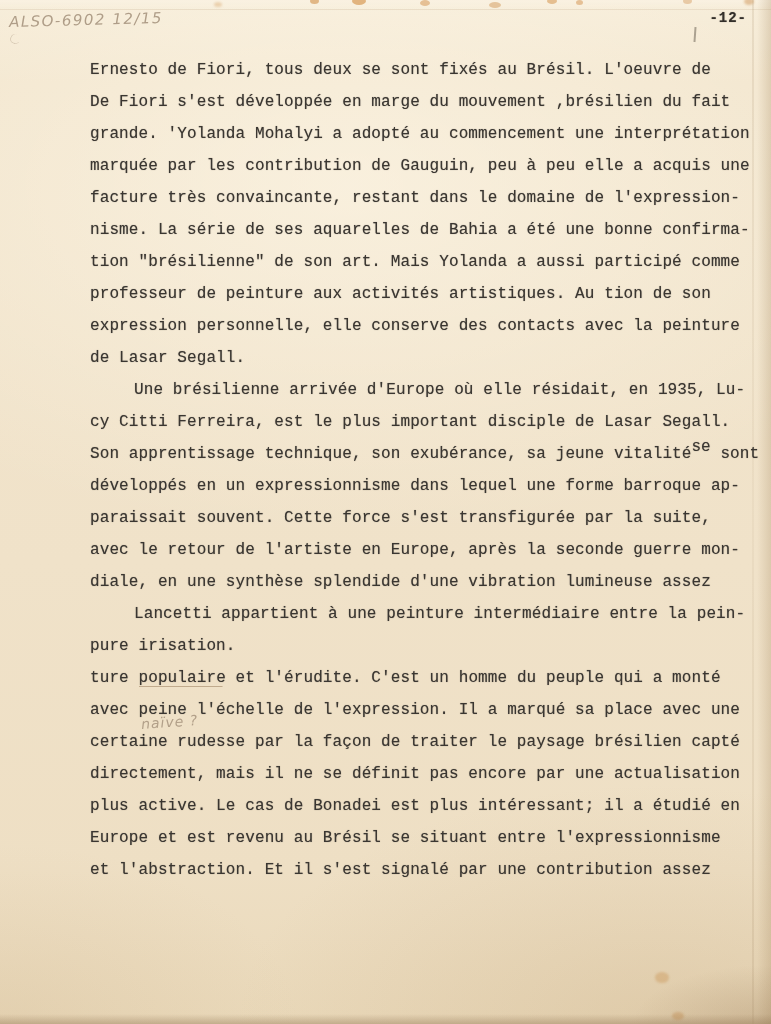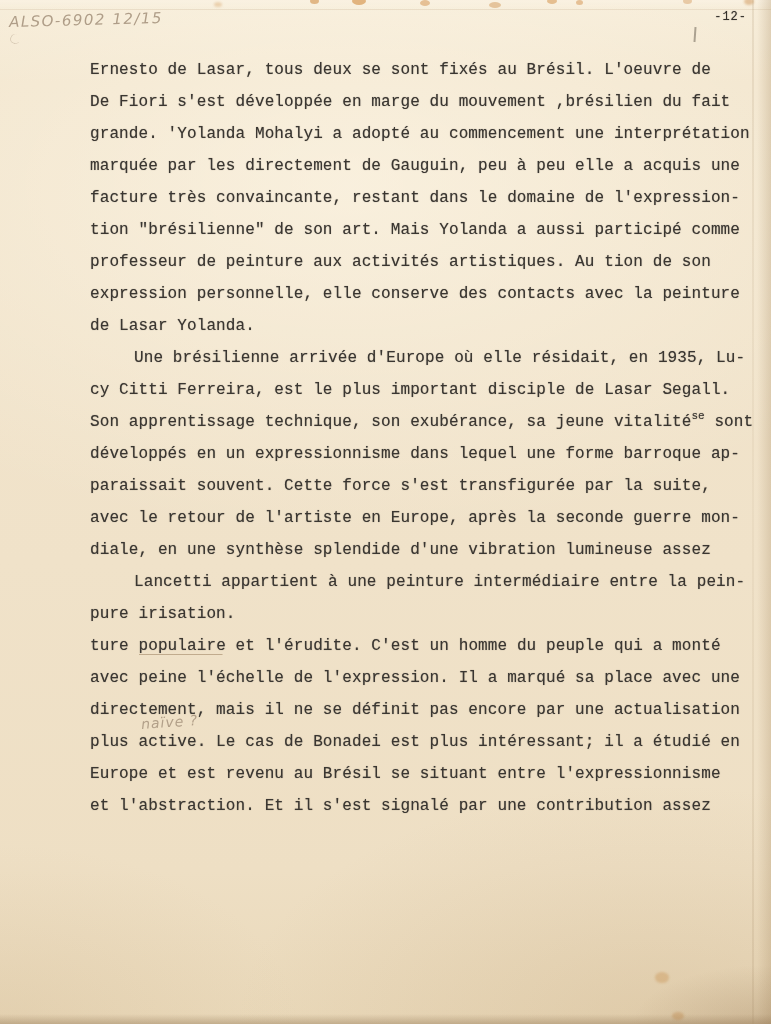--- a/index.html
+++ b/index.html
@@ -28,30 +28,30 @@
 
   
   .text-block{
     position:absolute;left:90px;top:54px;width:672px;
     font-size:16px;line-height:32px;color:#3a3631;
     text-shadow:0 0 1px rgba(58,54,49,0.55);
     letter-spacing:0.1px;
   }
   .line{white-space:pre;height:32px;}
   .line.indent{padding-left:44px;}
-  .sup{font-size:11px;position:relative;top:-7px;letter-spacing:0;}
+  .sup{font-size:16px;position:relative;top:-7px;letter-spacing:0;}
   .u-pencil{
     background-image:linear-gradient(rgba(168,142,110,0.65),rgba(168,142,110,0.65));
     background-size:96% 1.5px;background-position:2% 100%;background-repeat:no-repeat;
   }
 
   
   .page-number{
     position:absolute;top:10px;right:24px;
-    font-size:12px;color:#332f2a;letter-spacing:1px;font-weight:normal;
+    font-size:14px;color:#332f2a;letter-spacing:1px;font-weight:bold;
     text-shadow:0 0 1px rgba(51,47,42,0.6);
   }
 
   
   .pencil{color:#a3907a;font-family:"DejaVu Sans",sans-serif;font-style:italic;}
   .hand-topleft{
     position:absolute;left:9px;top:11px;font-size:15px;letter-spacing:1.5px;
     transform:rotate(-1.5deg);opacity:0.85;
   }
   .hand-naive{
@@ -109,40 +109,42 @@
   <div class="spot s10"></div>
   <div class="spot s11"></div>
   <div class="mark-thin"></div>
 
   <div class="pencil hand-topleft">ALSO-6902 12/15</div>
   <div class="pencil-smudge"></div>
 
   <div class="page-number">-12-</div>
 
   <div class="text-block">
-      <div class="line"><span>Ernesto de Lasar, tous deux se sont fixés au Brésil. L'oeuvre de</span></div>
+      <div class="line"><span>Ernesto de Fiori, tous deux se sont fixés au Brésil. L'oeuvre de</span></div>
       <div class="line"><span>De Fiori s'est développée en marge du mouvement ,brésilien du fait</span></div>
       <div class="line"><span>grande. 'Yolanda Mohalyi a adopté au commencement une interprétation</span></div>
-      <div class="line"><span>marquée par les directement de Gauguin, peu à peu elle a acquis une</span></div>
+      <div class="line"><span>marquée par les contribution de Gauguin, peu à peu elle a acquis une</span></div>
       <div class="line"><span>facture très convaincante, restant dans le domaine de l'expression-</span></div>
+      <div class="line"><span>nisme. La série de ses aquarelles de Bahia a été une bonne confirma-</span></div>
       <div class="line"><span>tion "brésilienne" de son art. Mais Yolanda a aussi participé comme</span></div>
       <div class="line"><span>professeur de peinture aux activités artistiques. Au tion de son</span></div>
       <div class="line"><span>expression personnelle, elle conserve des contacts avec la peinture</span></div>
-      <div class="line"><span>de Lasar Yolanda.</span></div>
+      <div class="line"><span>de Lasar Segall.</span></div>
       <div class="line indent"><span>Une brésilienne arrivée d'Europe où elle résidait, en 1935, Lu-</span></div>
       <div class="line"><span>cy Citti Ferreira, est le plus important disciple de Lasar Segall.</span></div>
       <div class="line"><span>Son apprentissage technique, son exubérance, sa jeune vitalité</span><span class="sup">se</span><span> sont</span></div>
       <div class="line"><span>développés en un expressionnisme dans lequel une forme barroque ap-</span></div>
       <div class="line"><span>paraissait souvent. Cette force s'est transfigurée par la suite,</span></div>
       <div class="line"><span>avec le retour de l'artiste en Europe, après la seconde guerre mon-</span></div>
       <div class="line"><span>diale, en une synthèse splendide d'une vibration lumineuse assez</span></div>
       <div class="line indent"><span>Lancetti appartient à une peinture intermédiaire entre la pein-</span></div>
       <div class="line"><span>pure irisation.</span></div>
       <div class="line"><span>ture </span><span class="u-pencil">populaire</span><span> et l'érudite. C'est un homme du peuple qui a monté</span></div>
       <div class="line"><span>avec peine l'échelle de l'expression. Il a marqué sa place avec une</span></div>
+      <div class="line"><span>certaine rudesse par la façon de traiter le paysage brésilien capté</span></div>
       <div class="line"><span>directement, mais il ne se définit pas encore par une actualisation</span></div>
       <div class="line"><span>plus active. Le cas de Bonadei est plus intéressant; il a étudié en</span></div>
       <div class="line"><span>Europe et est revenu au Brésil se situant entre l'expressionnisme</span></div>
       <div class="line"><span>et l'abstraction. Et il s'est signalé par une contribution assez</span></div>
     </div>
 
   <div class="pencil hand-naive">naïve ?</div>
 
 </div>
 

